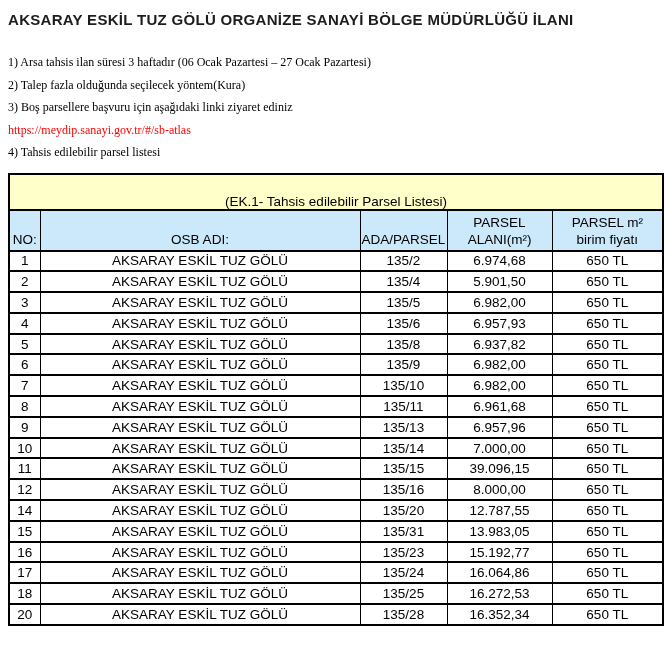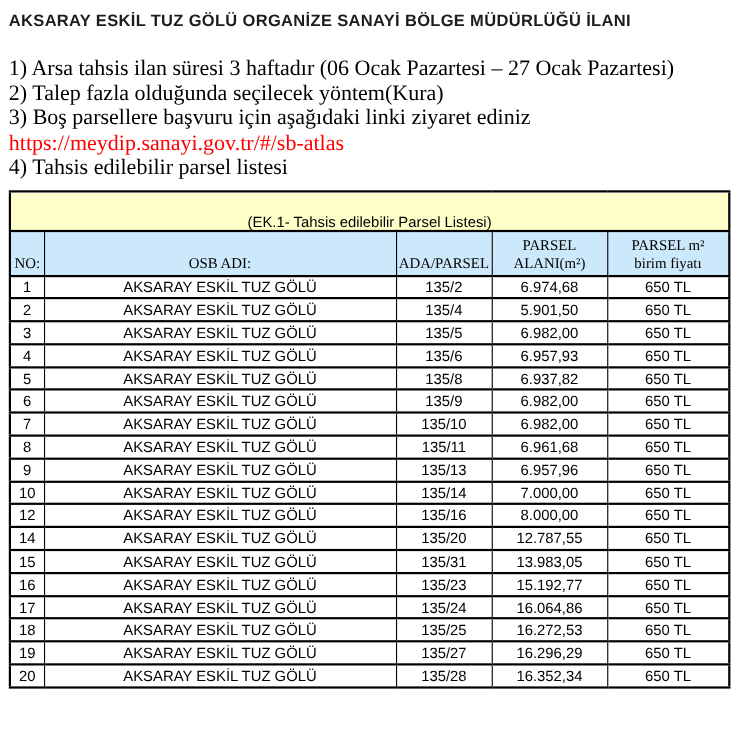--- a/index.html
+++ b/index.html
@@ -22,21 +22,21 @@
     font-family:"Liberation Sans","DejaVu Sans",sans-serif;
     font-weight:bold;
     font-size:15px;
     letter-spacing:0.3px;
     color:#1c1c1c;
     margin-top:3px;
     white-space:nowrap;
   }
   .intro{margin-top:23px;}
   .intro .line{
-    font-size:20px;
+    font-size:12px;
     line-height:22.5px;
     white-space:nowrap;
   }
   .intro .link{
     color:var(--link);
     cursor:pointer;
     text-decoration:none;
   }
   table.parcels{
     margin-top:9px;
@@ -65,21 +65,20 @@
     font-size:13.5px;
   }
   tr.head th{
     background:var(--header_bg);
     height:37px;
     font-weight:normal;
     text-align:center;
     vertical-align:bottom;
     padding-bottom:2px;
     line-height:17px;
-    font-family:Liberation Serif, serif;
   }
   tbody td{
     height:18.8px;
     text-align:center;
     vertical-align:middle;
     white-space:nowrap;
   }
 </style>
 </head>
 <body>
@@ -181,20 +180,27 @@
           <td>650 TL</td>
         </tr>
         <tr>
           <td>10</td>
           <td>AKSARAY ESKİL TUZ GÖLÜ</td>
           <td>135/14</td>
           <td>7.000,00</td>
           <td>650 TL</td>
         </tr>
         <tr>
+          <td>11</td>
+          <td>AKSARAY ESKİL TUZ GÖLÜ</td>
+          <td>135/15</td>
+          <td>39.096,15</td>
+          <td>650 TL</td>
+        </tr>
+        <tr>
           <td>12</td>
           <td>AKSARAY ESKİL TUZ GÖLÜ</td>
           <td>135/16</td>
           <td>8.000,00</td>
           <td>650 TL</td>
         </tr>
         <tr>
           <td>14</td>
           <td>AKSARAY ESKİL TUZ GÖLÜ</td>
           <td>135/20</td>
@@ -223,27 +229,20 @@
           <td>650 TL</td>
         </tr>
         <tr>
           <td>18</td>
           <td>AKSARAY ESKİL TUZ GÖLÜ</td>
           <td>135/25</td>
           <td>16.272,53</td>
           <td>650 TL</td>
         </tr>
         <tr>
-          <td>19</td>
-          <td>AKSARAY ESKİL TUZ GÖLÜ</td>
-          <td>135/27</td>
-          <td>16.296,29</td>
-          <td>650 TL</td>
-        </tr>
-        <tr>
           <td>20</td>
           <td>AKSARAY ESKİL TUZ GÖLÜ</td>
           <td>135/28</td>
           <td>16.352,34</td>
           <td>650 TL</td>
         </tr>
       </tbody>
   </table>
 
 </div>

